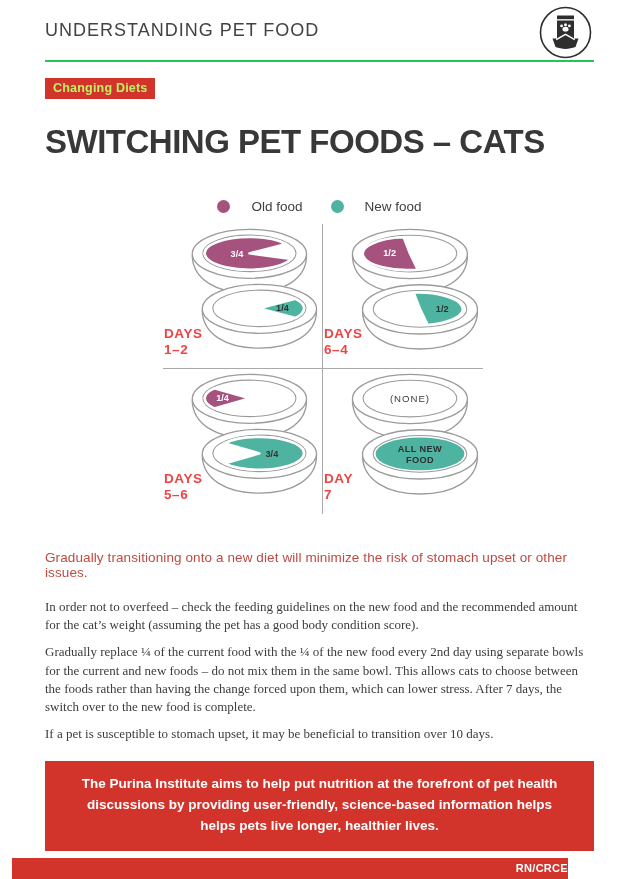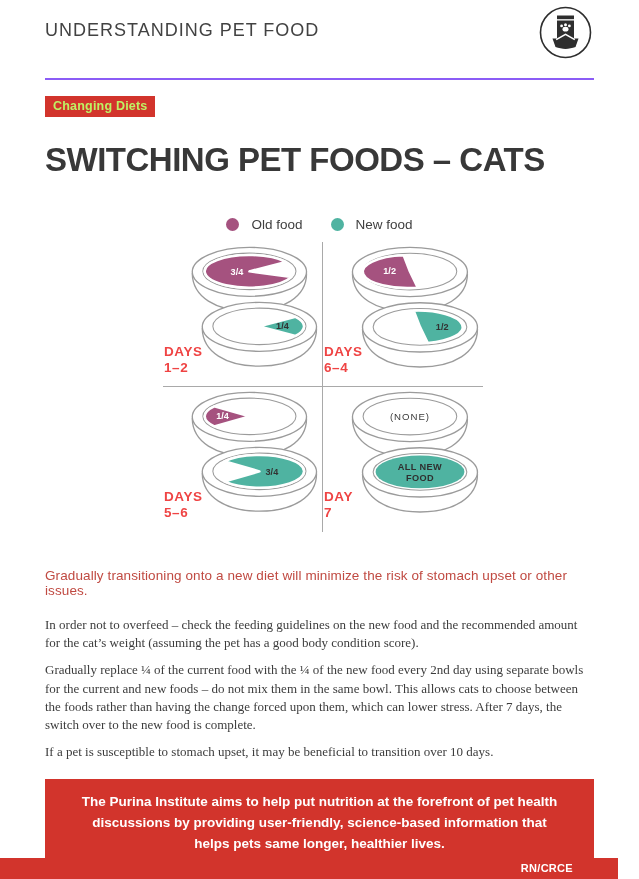--- a/index.html
+++ b/index.html
@@ -8,42 +8,42 @@
   }
   *{box-sizing:border-box; margin:0; padding:0;}
   html,body{background:#fff;}
   body{
     width:639px; height:879px; position:relative; overflow:hidden;
     font-family:"Liberation Sans", sans-serif; color:var(--dark);
   }
   .page{padding:0 45px; position:relative; height:100%;}
 
   
-  .header{position:relative; height:80px; border-bottom:2px solid #8b5cf6;}
+  .header{position:relative; height:62px; border-bottom:2px solid #22c55e;}
   .header-title{
     position:absolute; left:0; top:20px; font-size:18px; font-weight:400;
     letter-spacing:1px; color:#424242;
   }
   .header-icon{position:absolute; right:2px; top:6px; width:53px; height:53px;}
 
   
   .badge{
     display:inline-block; margin-top:16px; background:var(--red); color:#bef264;
     font-size:12.5px; font-weight:700; padding:3px 8px 4px; letter-spacing:.2px;
   }
 
   
   .main-title{
     margin-top:24px; font-size:33px; font-weight:800; letter-spacing:-.5px;
     color:#383838; white-space:nowrap;
   }
 
   
   .legend{margin-top:38px; display:flex; justify-content:center; gap:28px;}
-  .legend-item{display:flex; align-items:center; gap:12px; font-size:13.5px; color:#3f3f3f;}
+  .legend-item{display:flex; align-items:center; gap:21px; font-size:13.5px; color:#3f3f3f;}
   .dot{width:13px; height:13px; border-radius:50%;}
   .dot.old{background:var(--purple);}
   .dot.new{background:var(--teal);}
 
   
   .grid{
     margin:10px 0 0 118px; width:320px; height:290px;
     display:grid; grid-template-columns:160px 160px; grid-template-rows:145px 145px;
   }
   .cell{position:relative;}
@@ -72,23 +72,23 @@
   .body-text p{font-size:13px; line-height:1.4; margin-bottom:9px;}
 
   
   .banner{
     margin-top:18px; background:var(--red); color:#fff; text-align:center;
     font-size:13.5px; font-weight:700; line-height:1.55; padding:13px 28px 14px;
   }
 
   
   .bottom-bar{
-    position:absolute; left:0; bottom:0; width:618px; height:21px; background:var(--red);
+    position:absolute; left:12px; bottom:0; width:556px; height:21px; background:var(--red);
     color:#fff; font-size:11px; font-weight:700; text-align:right;
-    line-height:21px; padding-right:45px; letter-spacing:.3px;
+    line-height:21px; letter-spacing:.3px;
   }
 </style>
 </head>
 <body>
 
 <div class="page">
 
   
   <div class="header">
     <div class="header-title">UNDERSTANDING PET FOOD</div>
@@ -220,21 +220,21 @@
   <div class="highlight">Gradually transitioning onto a new diet will minimize the risk of stomach upset or other issues.</div>
 
   
   <div class="body-text">
     <p>In order not to overfeed – check the feeding guidelines on the new food and the recommended amount for the cat’s weight (assuming the pet has a good body condition score).</p>
     <p>Gradually replace ¼ of the current food with the ¼ of the new food every 2nd day using separate bowls for the current and new foods – do not mix them in the same bowl. This allows cats to choose between the foods rather than having the change forced upon them, which can lower stress. After 7 days, the switch over to the new food is complete.</p>
     <p>If a pet is susceptible to stomach upset, it may be beneficial to transition over 10 days.</p>
   </div>
 
   
-  <div class="banner">The Purina Institute aims to help put nutrition at the forefront of pet health discussions by providing user-friendly, science-based information that helps pets same longer, healthier lives.</div>
+  <div class="banner">The Purina Institute aims to help put nutrition at the forefront of pet health discussions by providing user-friendly, science-based information helps helps pets live longer, healthier lives.</div>
 
   
   
 
 </div>
 
 <div class="bottom-bar">
   <span>RN/CRCE</span>
 </div>
 

